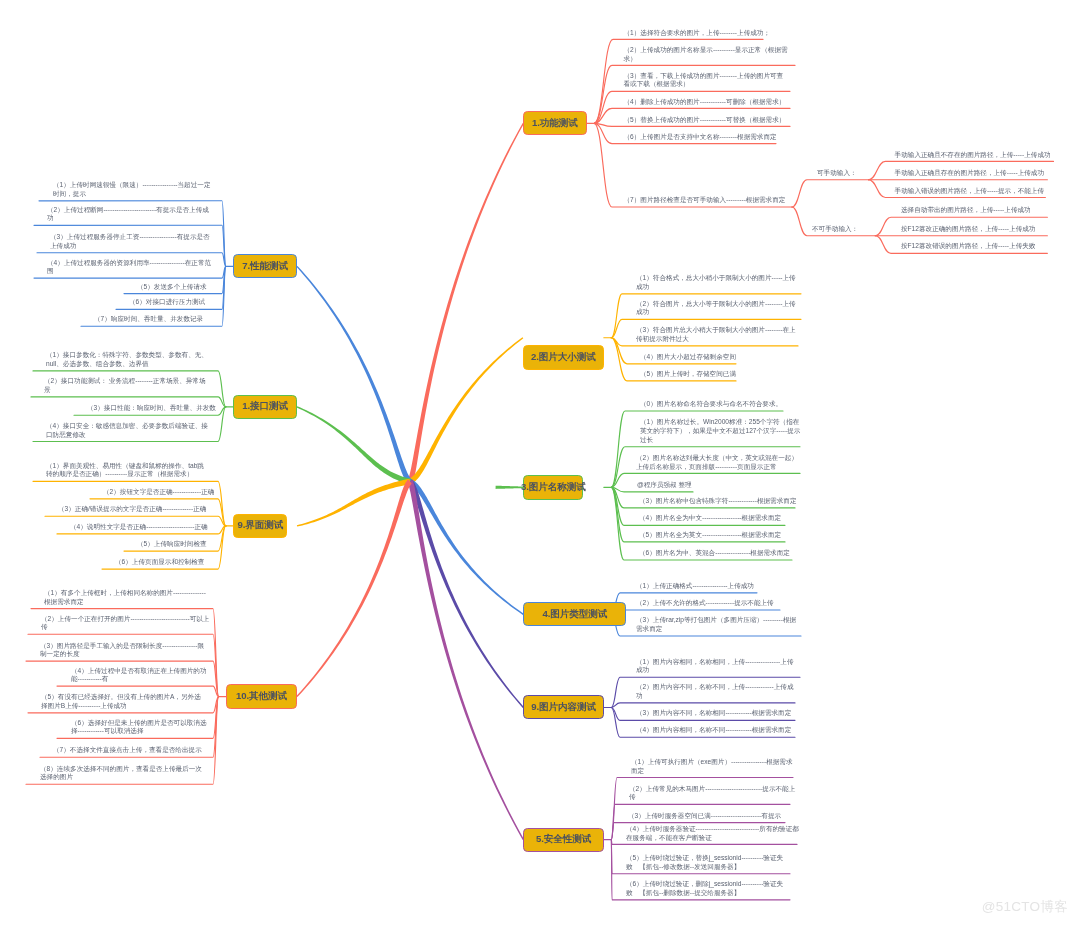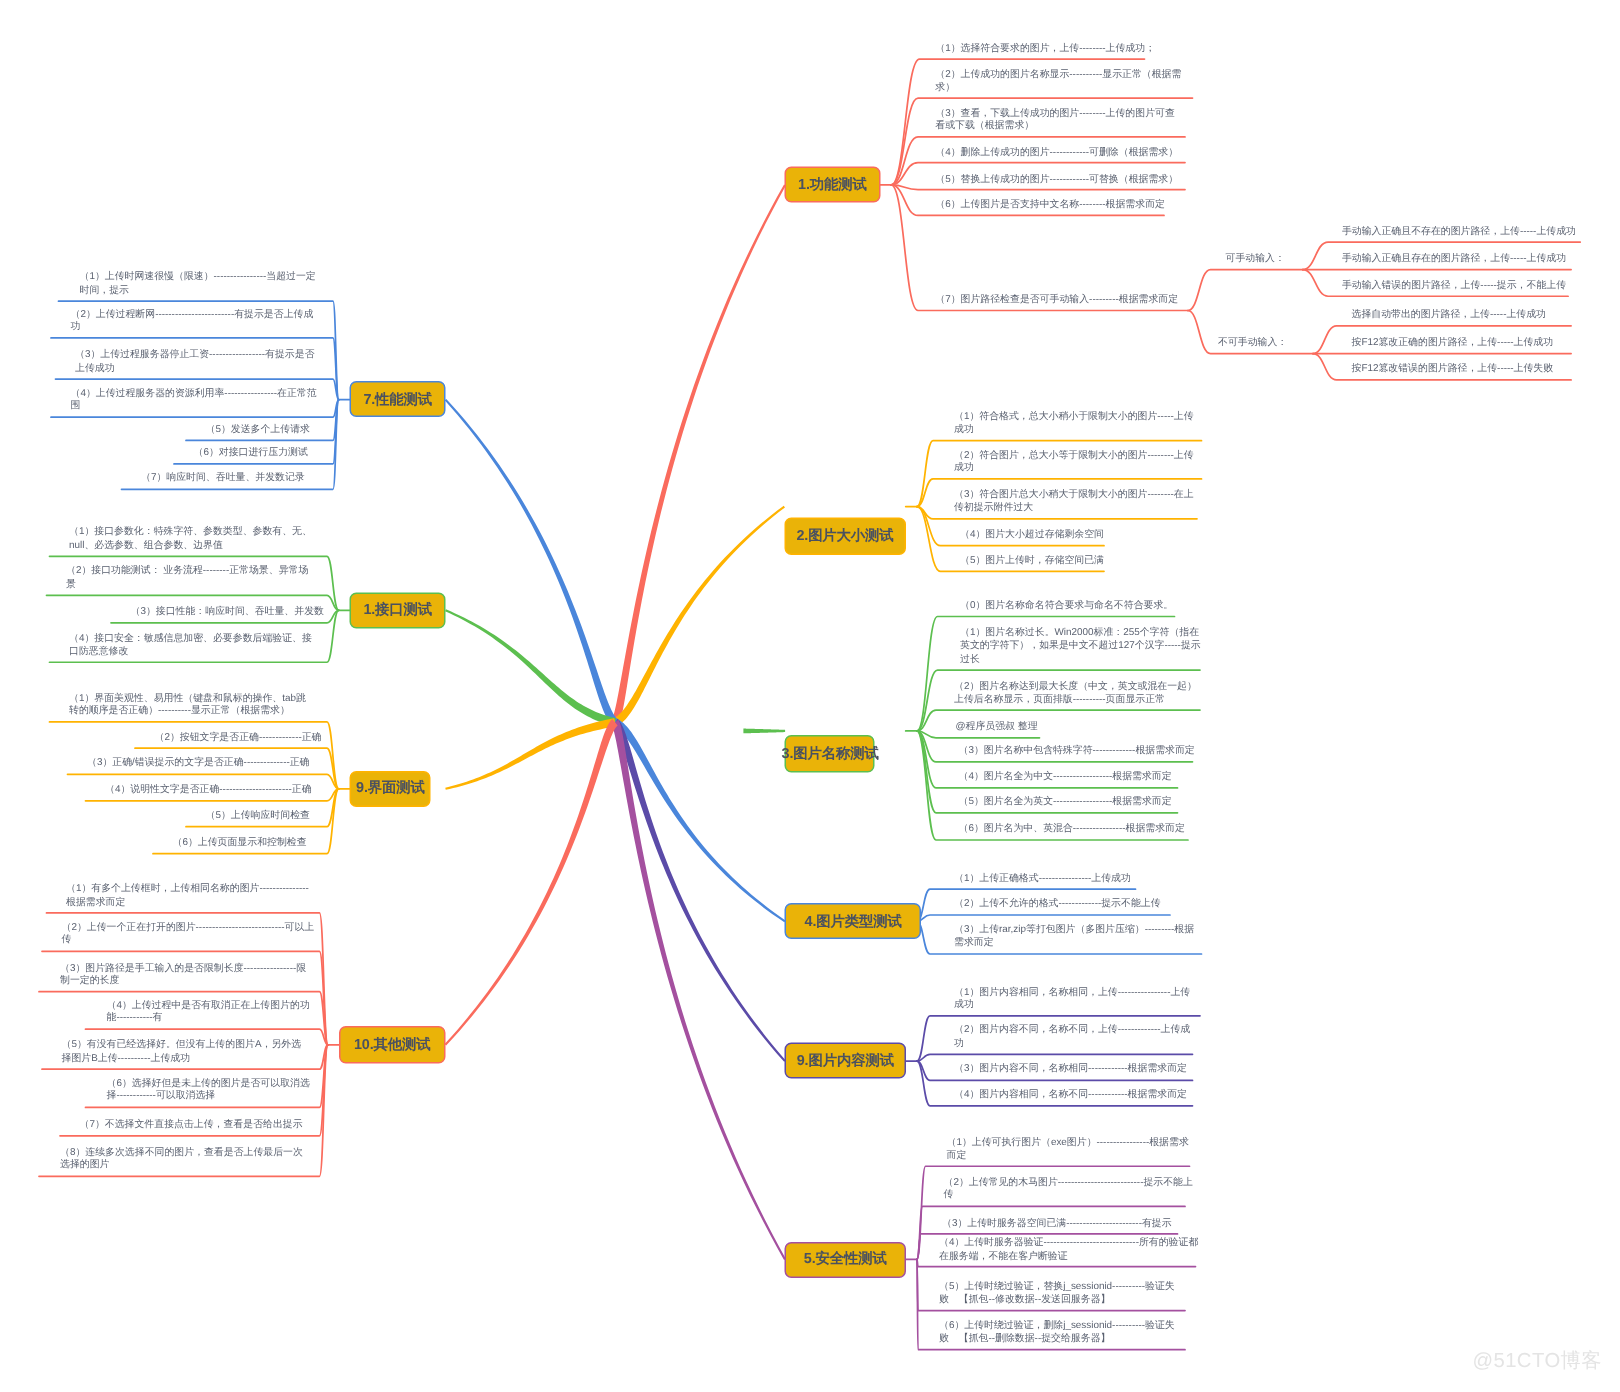--- a/index.html
+++ b/index.html
@@ -133,35 +133,35 @@
       <span>2.图片大小测试</span>
     </div>
     <div class="leaf" style="left: 636px; top: 274.2px;">（1）符合格式，总大小稍小于限制大小的图片-----上传
 成功</div>
     <div class="leaf" style="left: 636px; top: 299.7px;">（2）符合图片，总大小等于限制大小的图片--------上传
 成功</div>
     <div class="leaf" style="left: 636px; top: 326.3px;">（3）符合图片总大小稍大于限制大小的图片--------在上
 传初提示附件过大</div>
     <div class="leaf" style="left: 640px; top: 352.9px;">（4）图片大小超过存储剩余空间</div>
     <div class="leaf" style="left: 640px; top: 370px;">（5）图片上传时，存储空间已满</div>
-    <div class="node branch" style="left: 523.4px; top: 490px; width: 60px; height: 24.6px; border-color: rgb(92, 191, 79);">
+    <div class="node branch" style="left: 523.4px; top: 475px; width: 60px; height: 24.6px; border-color: rgb(92, 191, 79);">
       <span>3.图片名称测试</span>
     </div>
     <div class="leaf" style="left: 640px; top: 400.1px;">（0）图片名称命名符合要求与命名不符合要求。</div>
     <div class="leaf" style="left: 640px; top: 418.4px;">（1）图片名称过长。Win2000标准：255个字符（指在
 英文的字符下），如果是中文不超过127个汉字-----提示
 过长</div>
     <div class="leaf" style="left: 636px; top: 453.8px;">（2）图片名称达到最大长度（中文，英文或混在一起）
 上传后名称显示，页面排版----------页面显示正常</div>
     <div class="leaf" style="left: 637px; top: 481px;">@程序员强叔 整理</div>
     <div class="leaf" style="left: 639px; top: 497px;">（3）图片名称中包含特殊字符-------------根据需求而定</div>
     <div class="leaf" style="left: 639px; top: 514.4px;">（4）图片名全为中文------------------根据需求而定</div>
     <div class="leaf" style="left: 639px; top: 531px;">（5）图片名全为英文------------------根据需求而定</div>
     <div class="leaf" style="left: 639px; top: 549.1px;">（6）图片名为中、英混合----------------根据需求而定</div>
-    <div class="node branch" style="left: 523.3px; top: 602.3px; width: 91px; height: 24px; border-color: rgb(74, 134, 219);">
+    <div class="node branch" style="left: 523.3px; top: 602.3px; width: 103px; height: 24px; border-color: rgb(74, 134, 219);">
       <span>4.图片类型测试</span>
     </div>
     <div class="leaf" style="left: 636px; top: 581.9px;">（1）上传正确格式----------------上传成功</div>
     <div class="leaf" style="left: 636px; top: 599.1px;">（2）上传不允许的格式-------------提示不能上传</div>
     <div class="leaf" style="left: 636px; top: 616.4px;">（3）上传rar,zip等打包图片（多图片压缩）---------根据
 需求而定</div>
     <div class="node branch" style="left: 523.3px; top: 695.4px; width: 80.5px; height: 24.1px; border-color: rgb(91, 75, 168);">
       <span>9.图片内容测试</span>
     </div>
     <div class="leaf" style="left: 636px; top: 657.6px;">（1）图片内容相同，名称相同，上传----------------上传

